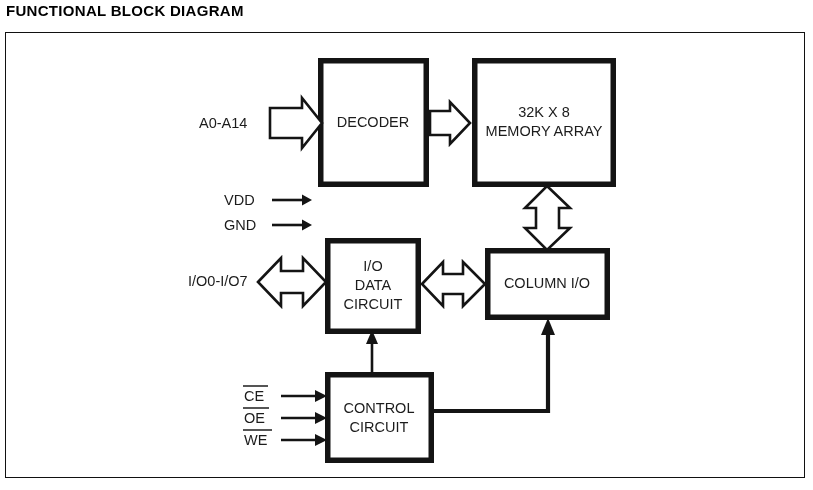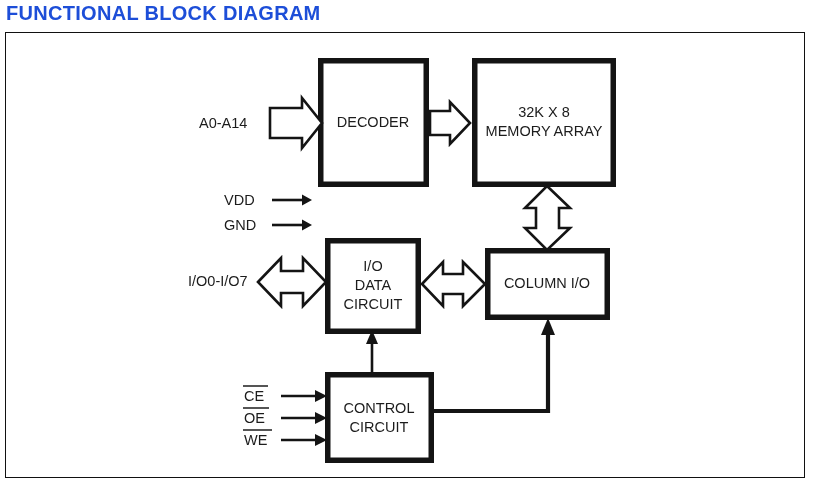--- a/index.html
+++ b/index.html
@@ -12,24 +12,24 @@
     height: 490px;
     font-family: "Liberation Sans", sans-serif;
     color: #000000;
     overflow: hidden;
     position: relative;
   }
   #page-title {
     position: absolute;
     left: 6px;
     top: 2px;
-    font-size: 20px;
+    font-size: 15px;
     font-weight: bold;
     letter-spacing: 0.3px;
-    color: #1d4ed8;
+    color: #000000;
     white-space: nowrap;
   }
   #diagram-frame {
     position: absolute;
     left: 5px;
     top: 32px;
     width: 800px;
     height: 446px;
     border: 1.4px solid #111111;
     box-sizing: border-box;

